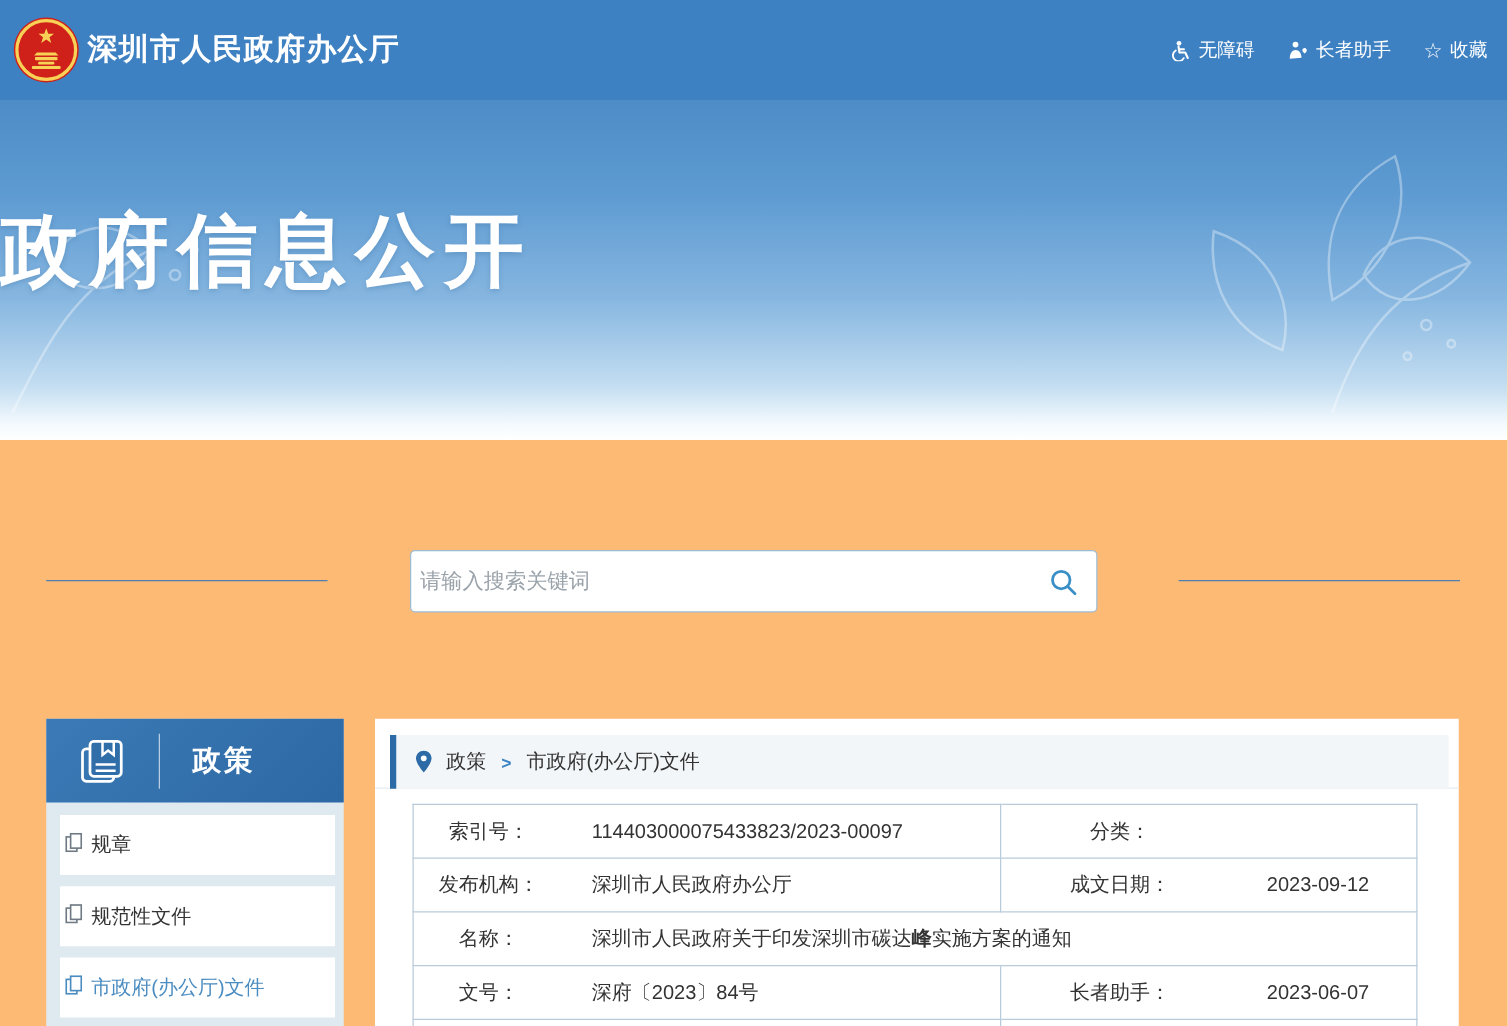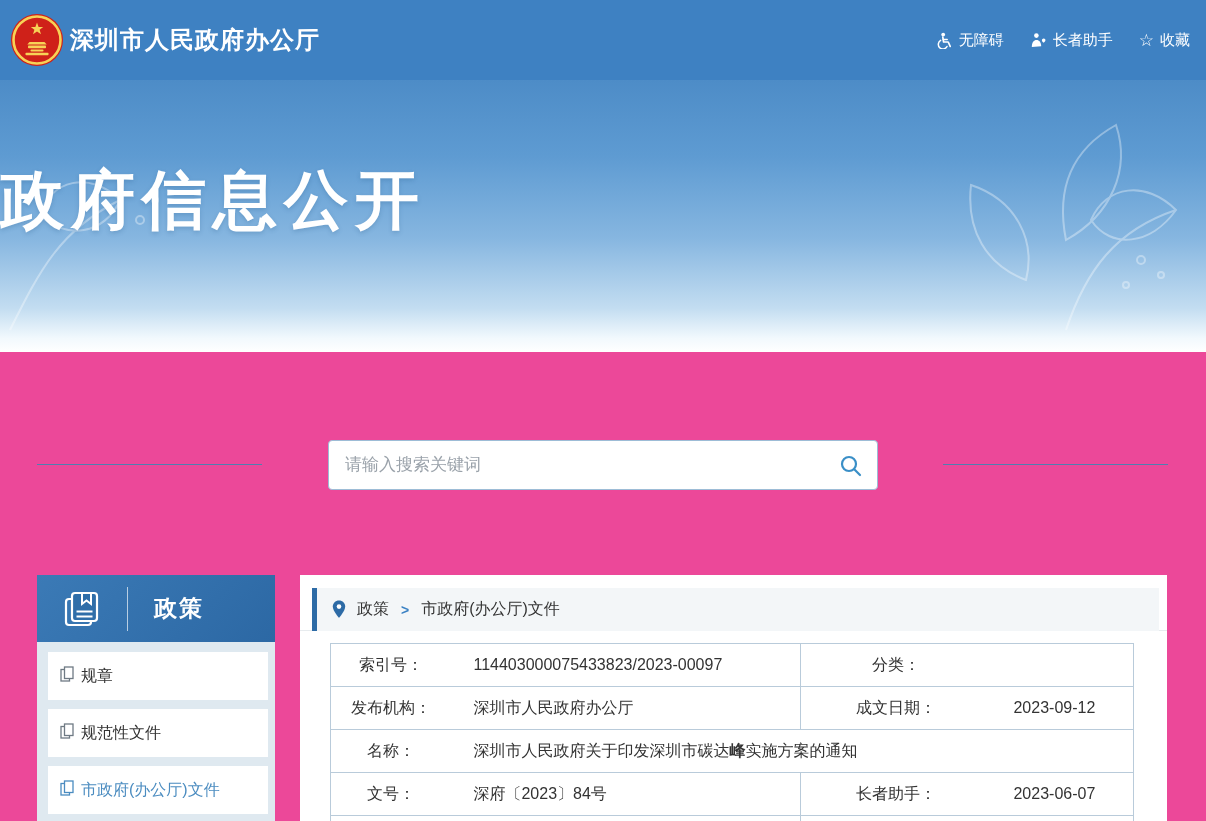--- a/index.html
+++ b/index.html
@@ -1,18 +1,18 @@
 <!DOCTYPE html>
 <html><head>
 <meta charset="utf-8">
 <style>
   * { margin:0; padding:0; box-sizing:border-box; }
   html,body { width:1206px; height:821px; }
   body { font-family:"Liberation Sans","DejaVu Sans",sans-serif; }
-  #app { position:relative; width:1206px; height:821px; background:#ec4899; overflow:hidden; }
+  #app { position:relative; width:1206px; height:821px; background:#fdba74; overflow:hidden; }
 
   
   .top-header { position:absolute; top:0; left:0; width:100%; height:80px; background:#3e81c2; }
   .emblem { position:absolute; left:10px; top:13px; width:54px; height:54px; }
   .site-title { position:absolute; left:70px; top:0; line-height:80px; font-size:24px; font-weight:bold; color:#fff; letter-spacing:1px; }
   .top-links { position:absolute; right:16px; top:0; height:80px; display:flex; align-items:center; gap:26px; }
   .top-link { color:#fff; font-size:15px; display:flex; align-items:center; gap:6px; cursor:pointer; white-space:nowrap;justify-content:center; }
   .top-link .glyph { display:inline-flex; align-items:center; }
   .star-glyph { font-size:17px; line-height:1; }
 
@@ -24,34 +24,34 @@
     text-shadow:0 2px 4px rgba(40,90,140,.25); }
   .deco { position:absolute; opacity:.35; }
 
   
   .deco-line { position:absolute; top:464px; height:1px; background:#4f7fb0; }
   .deco-line.left { left:37px; width:225px; }
   .deco-line.right { left:943px; width:225px; }
   .search-box { position:absolute; left:328px; top:440px; width:550px; height:50px;
     background:#fff; border:1px solid #9dbcd6; border-radius:4px; }
   .search-box input { width:100%; height:100%; border:0; outline:none; background:transparent;
-    padding:0 52px 0 16px; font-size:17px; color:#333; font-family:inherit; }
+    padding:0 52px 0 7px; font-size:17px; color:#333; font-family:inherit; }
   .search-box input::placeholder { color:#9aa2aa; }
   .search-btn { position:absolute; right:13px; top:12px; width:26px; height:26px; cursor:pointer; background:none; border:0; padding:0; }
 
   
   .sidebar { position:absolute; left:37px; top:575px; width:238px; bottom:0; background:#dfe9f0; }
   .sidebar-head { height:67px; background:linear-gradient(135deg,#3b7ab6 0%,#2c68a4 100%);
     display:flex; align-items:center; position:relative; }
   .sidebar-head .book { margin-left:24px; }
   .sidebar-head .vline { width:1px; height:44px; background:rgba(255,255,255,.65); margin-left:26px; }
   .sidebar-head-label { margin-left:26px; color:#fff; font-size:23px; font-weight:bold; letter-spacing:2px; }
   .sidebar-items { padding:10px 7px 0 11px; }
   .side-item { height:48px; background:#fff; margin-bottom:9px; display:flex; align-items:center;
-    padding-left:12px; font-size:16px; color:#333; cursor:pointer; }
+    padding-left:4px; font-size:16px; color:#333; cursor:pointer; }
   .side-item .doc-ic { margin-right:7px; color:#6f7a84; }
   .side-item.active { color:#4b8cc0; }
   .side-item.active .doc-ic { color:#4b8cc0; }
 
   
   .panel { position:absolute; left:300px; top:575px; width:867px; bottom:0; background:#fff; overflow:hidden; }
   .crumb-row { position:relative; height:56px; border-bottom:1px solid #e7ebee; }
   .crumb-strip { position:absolute; left:12px; right:8px; top:13px; height:43px; background:#f3f6f8;
     display:flex; align-items:center; }
   .crumb-bar { position:absolute; left:0; top:0; bottom:0; width:5px; background:#2d6ba6; }

